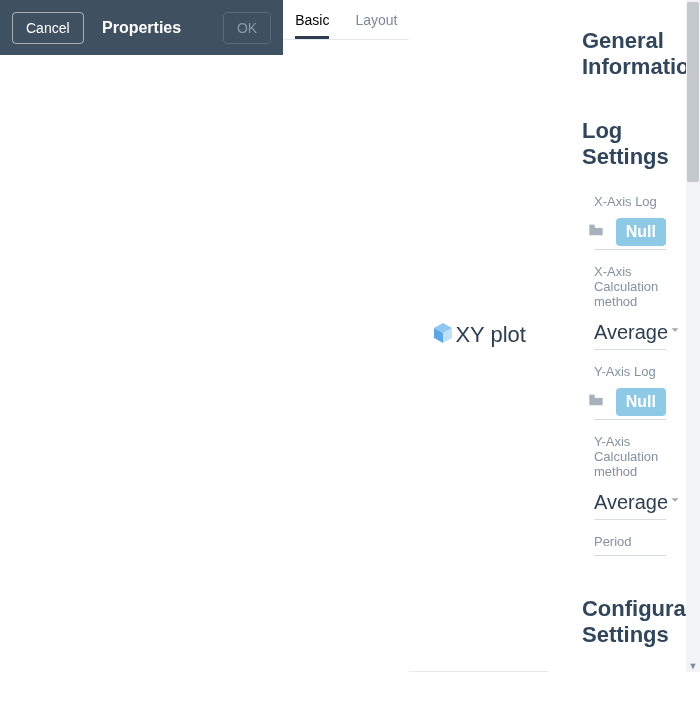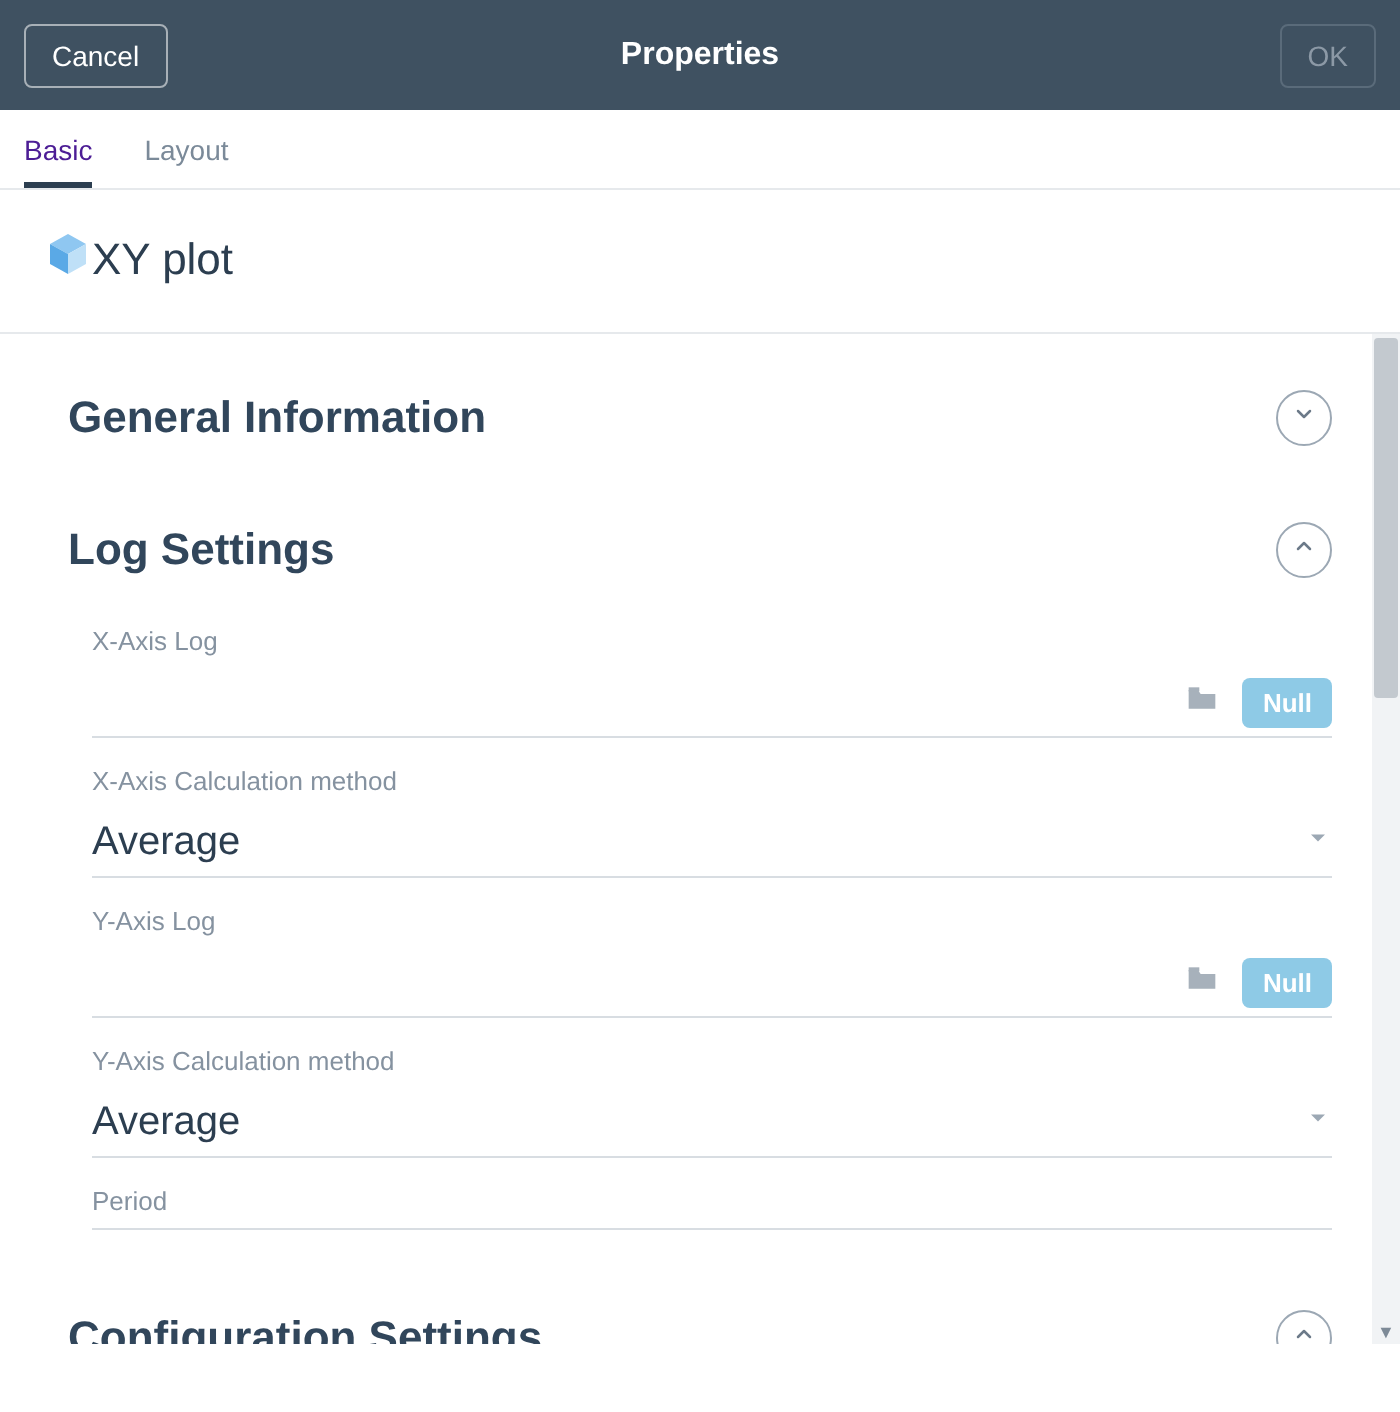--- a/index.html
+++ b/index.html
@@ -1,30 +1,30 @@
 <!DOCTYPE html>
 <html><head>
 <meta charset="utf-8">
 <style>
   * { box-sizing: border-box; margin: 0; padding: 0; }
   html, body { width: 700px; height: 706px; font-family: -apple-system, BlinkMacSystemFont, "Segoe UI", Arial, sans-serif; background: #fff; overflow: hidden; }
-  .root { width: 700px; height: 672px; display: flex; flex-direction: column; }
+  .root { width: 700px; height: 672px; display: flex; flex-direction: row; }
 
   
   .hdr { background: #3F5161; color: #fff; height: 55px; display: flex; align-items: center; padding: 0 12px; }
   .btn-outline { border: 1px solid rgba(255,255,255,.55); border-radius: 4px; padding: 7px 13px; font-size: 14px; color: #fff; cursor: pointer; background: transparent; }
   .btn-outline.disabled { color: #8C99A6; border-color: #5a6b7a; cursor: default; }
   .hdr-title { flex: 1; text-align: center; font-size: 16px; font-weight: 700; }
   .hdr-left, .hdr-right { width: 90px; display: flex; }
   .hdr-right { justify-content: flex-end; }
 
   
   .tabs { display: flex; gap: 26px; padding: 12px 12px 0 12px; border-bottom: 1px solid #E6E9EC; height: 40px; }
   .tab { font-size: 14px; color: #7B8A99; padding-bottom: 10px; cursor: pointer; }
-  .tab.active { color: #4c1d95; border-bottom: 3px solid #2C3E50; }
+  .tab.active { color: #000000; border-bottom: 3px solid #2C3E50; }
 
   
   .title-row { display: flex; align-items: center; padding: 20px 22px 22px 22px; border-bottom: 1px solid #E6E9EC; }
   .title-row .txt { font-size: 22px; color: #2C3E50; font-weight: 400; }
   .cube-icon { width: 24px; height: 24px; }
 
   
   .scroll { flex: 1; overflow: hidden; position: relative; background: #fff; }
   .content { padding: 0 34px 0 34px; height: 100%; overflow: hidden; }
 
@@ -41,21 +41,21 @@
   .circle-btn { width: 28px; height: 28px; border: 1px solid #9CA8B4; border-radius: 50%; display: flex; align-items: center; justify-content: center; color: #6C7A89; cursor: pointer; }
   .circle-btn svg { width: 12px; height: 12px; }
 
   
   .field { padding: 14px 0 0 0; border-bottom: 1px solid #D8DDE2; margin-left: 12px; }
   .f-label { font-size: 13px; color: #8592A0; margin-bottom: 6px; }
   .f-value-row { display: flex; align-items: center; justify-content: space-between; min-height: 34px; }
   .f-value { font-size: 20px; color: #2C3E50; }
   .f-empty .f-value-row { justify-content: flex-end; gap: 12px; }
   .folder-icon { width: 16px; height: 14px; color: #A7B1BB; }
-  .null-pill { background: #8ECAE6; color: #fff; font-size: 13px; font-weight: 600; padding: 5px 10px; border-radius: 4px; }
+  .null-pill { background: #8ECAE6; color: #fff; font-size: 16px; font-weight: 600; padding: 5px 10px; border-radius: 4px; }
   .chev-down { color: #9CA8B4; }
   .chev-down svg { width: 14px; height: 14px; }
 </style>
 </head>
 <body>
 
 <div class="root">
 
   <div class="hdr">
     <div class="hdr-left">

